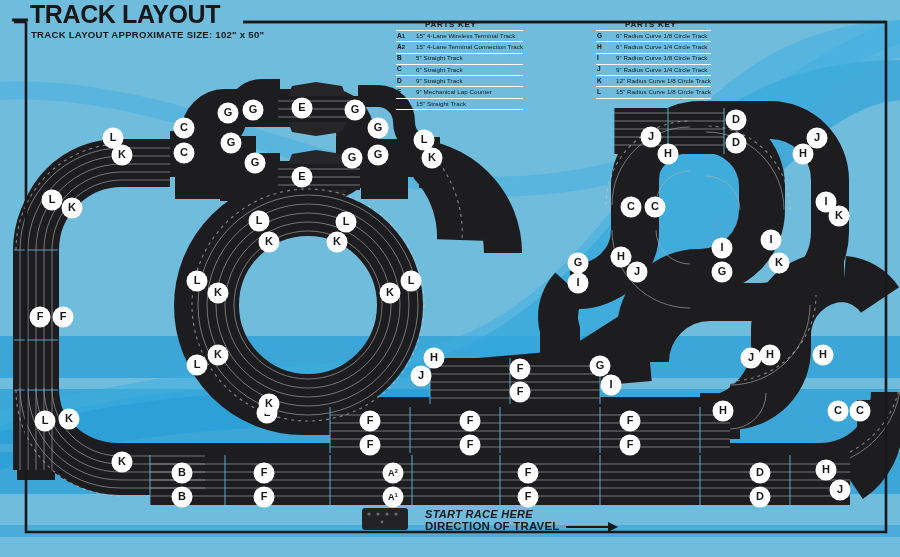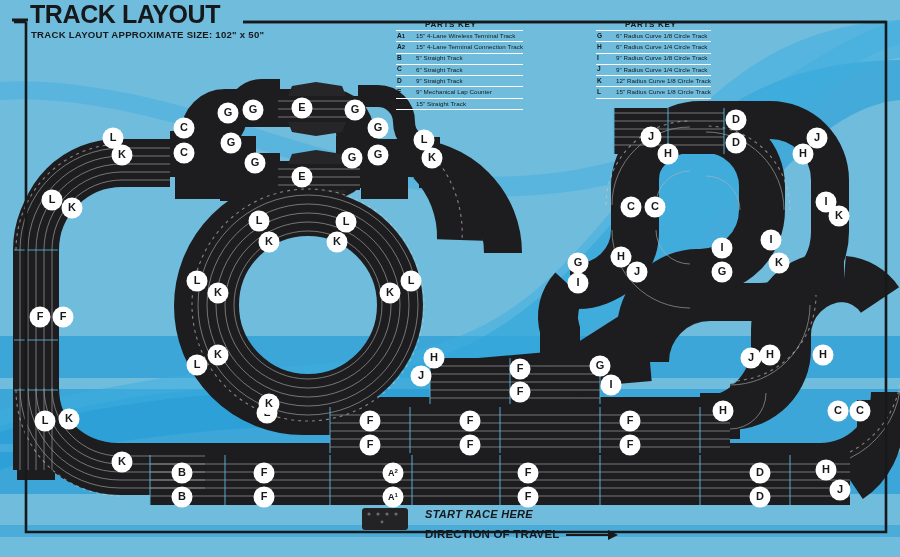--- a/index.html
+++ b/index.html
@@ -33,21 +33,21 @@
   .pk table{border-collapse:collapse;font-size:6.2px;}
   .pk td{padding:0.7px 0;vertical-align:middle;line-height:1.35;}
   .pk .code{font-weight:bold;width:15px;font-size:6.6px;padding-left:1px;}
   .pk .desc{padding-left:4px;white-space:nowrap;letter-spacing:0.06px;}
   .pk tr{border-bottom:0.7px solid #ffffff;}
   .pk tr:first-child{border-top:0.7px solid #ffffff;}
 
   
   .caption{position:absolute;z-index:40;color:#16181a;}
   .cap-1{font-size:11px;font-style:italic;font-weight:bold;letter-spacing:0.3px;line-height:1.1;}
-  .cap-2{font-size:11.5px;font-weight:bold;letter-spacing:0.2px;line-height:1.15;display:flex;align-items:center;gap:6px;margin-top:8px;}
+  .cap-2{font-size:11.5px;font-weight:bold;letter-spacing:0.2px;line-height:1.15;display:flex;align-items:center;gap:6px;}
   .arrow-svg{display:block;}
   .sup{font-size:6px;}
 </style>
 </head>
 <body>
 
 <div id="stage">
 
   <svg id="bg" viewBox="0 0 900 557">
     <rect x="0" y="0" width="900" height="557" fill="#6fbcdd"></rect>

